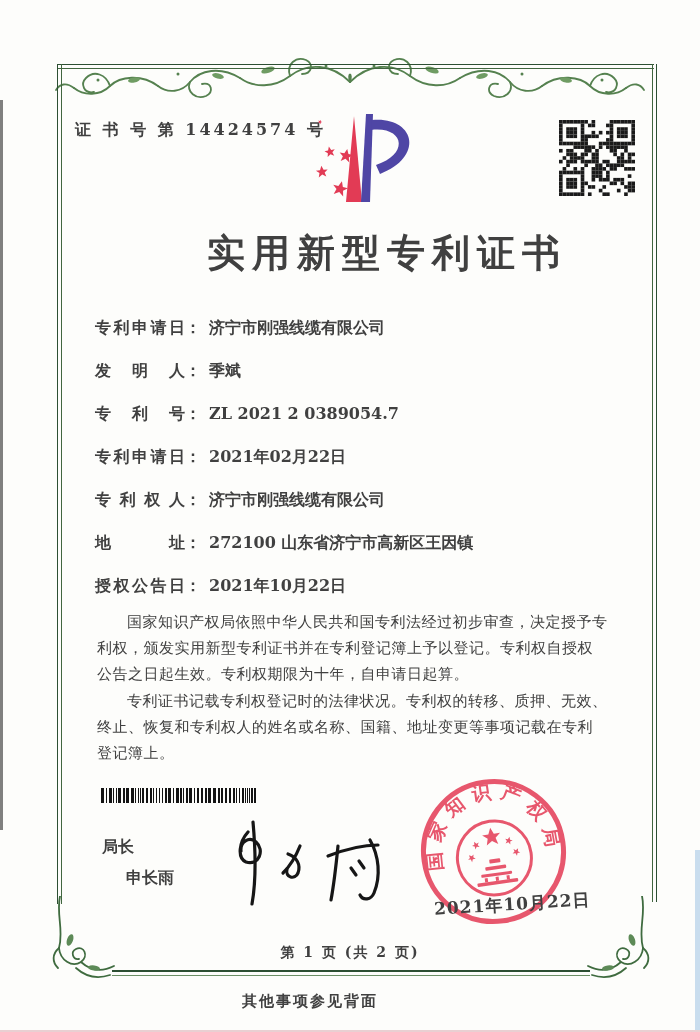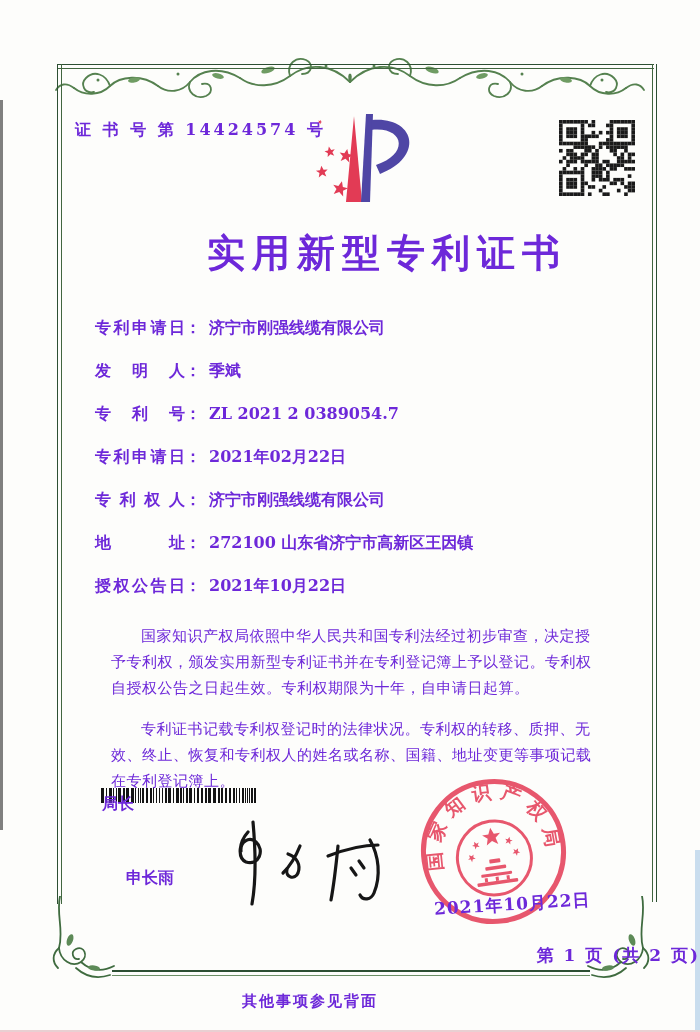--- a/index.html
+++ b/index.html
@@ -1,41 +1,41 @@
 <!DOCTYPE html>
 <html><head>
 <meta charset="utf-8">
 <style>
   html,body{margin:0;padding:0;background:#e9e9e9;}
   .page{position:relative;width:700px;height:1032px;background:#fdfdfb;margin:0 auto;
-        font-family:"DejaVu Serif","Liberation Serif",serif;color:#6d28d9;overflow:hidden;}
+        font-family:"DejaVu Serif","Liberation Serif",serif;color:#404040;overflow:hidden;}
   .abs{position:absolute;}
   
   .frame-line{position:absolute;border-color:#2d4f33;}
   .frame-top{left:57px;top:64px;width:597px;height:3px;border-top:1px solid #2d4f33;border-bottom:1px solid #41663f;}
   .frame-left{left:57px;top:64px;width:3px;height:840px;border-left:1px solid #2d4f33;border-right:1px solid #41663f;}
   .frame-right{left:652px;top:64px;width:3px;height:838px;border-left:1px solid #41663f;border-right:1px solid #2d4f33;}
   .frame-bottom{left:112px;top:970px;width:478px;height:3px;border-top:2px solid #2d4f33;border-bottom:1px solid #6c8f66;}
   
   .edge-dark{left:0;top:100px;width:3px;height:730px;background:#1a1a1a;opacity:.55;}
   .edge-blue{right:0;top:850px;width:5px;height:182px;background:#c9ddee;}
   .edge-pink{left:0;bottom:0;width:100%;height:2px;background:#e9cfd2;}
   .cert-no{left:75px;top:120px;font-size:16px;font-weight:600;letter-spacing:3px;}
   .title{left:0;top:228px;width:700px;text-align:center;font-size:38px;font-weight:700;letter-spacing:7px;padding-left:37px;}
   .fields{left:95px;top:308px;width:560px;font-size:16px;font-weight:600;}
   .frow{position:absolute;left:0;white-space:nowrap;}
   .flabel{display:inline-block;width:90px;text-align:justify;text-align-last:justify;vertical-align:bottom;}
   .fcolon{display:inline-block;margin-right:8px;}
   .flabel2{position:absolute;left:275px;}
   .paras{left:95px;top:608px;width:515px;font-size:15px;line-height:1.72;font-weight:500;}
-  .paras p{margin:16px;text-indent:2em;letter-spacing:.5px;}
-  .sig-title{left:102px;top:794px;font-size:16px;font-weight:600;}
+  .paras p{margin:2px;text-indent:2em;letter-spacing:.5px;}
+  .sig-title{left:102px;top:837px;font-size:16px;font-weight:600;}
   .sig-name{left:102px;top:868px;font-size:16px;font-weight:600;margin-left:24px;}
   .seal-date{left:434px;top:893px;font-size:17px;font-weight:700;transform:rotate(-3.5deg);letter-spacing:1px;}
-  .page-num{left:0;top:944px;width:700px;text-align:right;font-size:17px;font-weight:600;letter-spacing:2px;}
+  .page-num{left:0;top:944px;width:700px;text-align:center;font-size:14px;font-weight:600;letter-spacing:2px;}
   .back-note{left:0;top:992px;width:620px;text-align:center;font-size:15px;font-weight:600;letter-spacing:2px;}
   .seal-svg{mix-blend-mode:multiply;}
 </style>
 </head>
 <body>
 
 <div class="page">
 
   <svg width="0" height="0" style="position:absolute">
     <defs>

